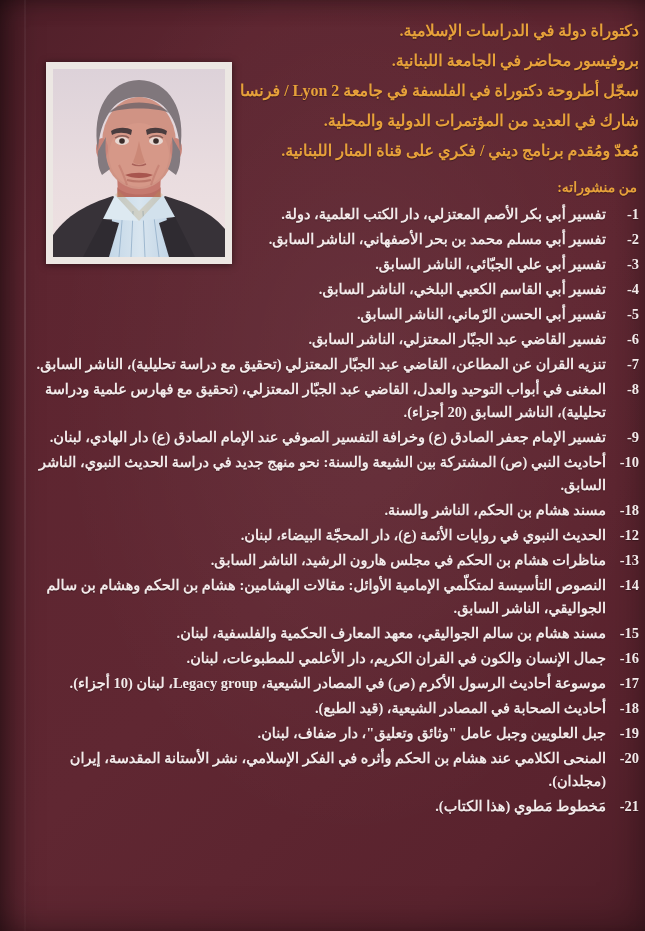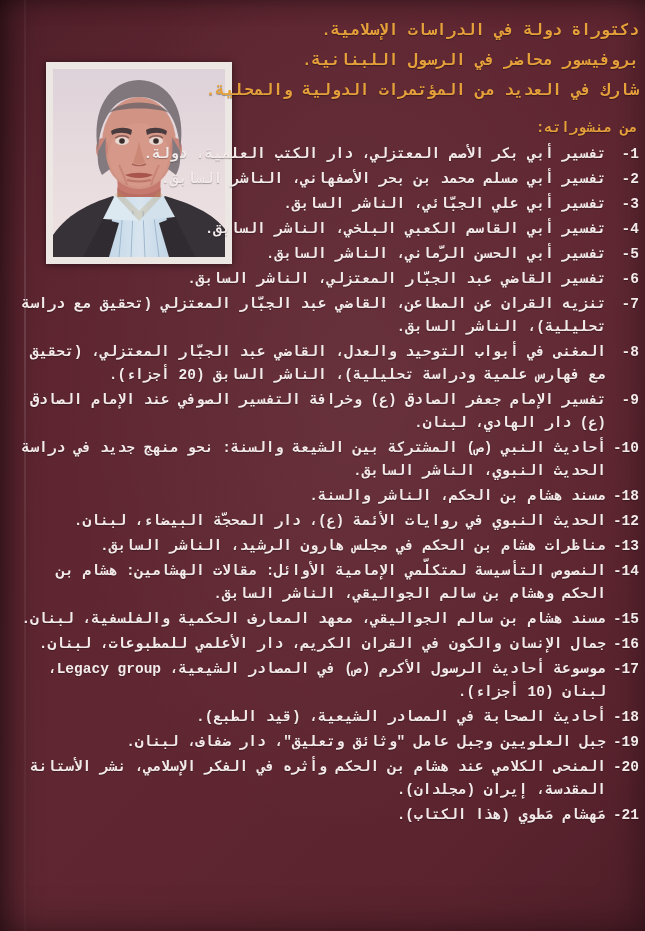--- a/index.html
+++ b/index.html
@@ -8,21 +8,21 @@
     width:645px;height:931px;
     margin:0 auto;
     overflow:hidden;
     background:
       radial-gradient(ellipse at 55% 40%, rgba(255,255,255,0.05), rgba(0,0,0,0) 60%),
       linear-gradient(135deg, #4f1f29 0%, #5d2530 18%, #602732 55%, #5a232e 85%, #4e1e28 100%);
     box-shadow:
       inset 26px 0 34px -20px rgba(0,0,0,0.55),
       inset -10px -10px 40px -10px rgba(0,0,0,0.35),
       inset 0 12px 30px -18px rgba(0,0,0,0.45);
-    font-family:Liberation Mono, monospace;
+    font-family:Liberation Serif, serif;
     font-weight:700;
     direction:rtl;
   }
   
   .fold-line{
     position:absolute;left:24px;top:0;width:2px;height:100%;
     background:linear-gradient(to bottom, rgba(255,255,255,0.04), rgba(255,255,255,0.12) 35%, rgba(255,255,255,0.05) 70%, rgba(255,255,255,0.02));
     pointer-events:none;
   }
   .photo-frame{
@@ -134,22 +134,24 @@
       <path d="M74 111 C82 113 90 113 98 111" stroke="#b06a5e" stroke-width="2" fill="none" opacity="0.7"></path>
 
       <path d="M66 96 C70 104 72 110 74 116" stroke="#bb7266" stroke-width="2" fill="none" opacity="0.5"></path>
       <path d="M106 96 C102 104 100 110 98 116" stroke="#bb7266" stroke-width="2" fill="none" opacity="0.5"></path>
     </svg>
   </figure>
 
   <div class="content">
     <div class="bio">
         <div class="bio-line">دكتوراة دولة في الدراسات الإسلامية.</div>
-        <div class="bio-line">بروفيسور محاضر في الرسول اللبنانية.</div>
+        <div class="bio-line">بروفيسور محاضر في الجامعة اللبنانية.</div>
+        <div class="bio-line">سجّل أطروحة دكتوراة في الفلسفة في جامعة Lyon 2 / فرنسا</div>
         <div class="bio-line">شارك في العديد من المؤتمرات الدولية والمحلية.</div>
+        <div class="bio-line">مُعدّ ومُقدم برنامج ديني / فكري على قناة المنار اللبنانية.</div>
       </div>
     <div class="pub-heading">من منشوراته:</div>
     <div class="pub-list">
         <div class="pub-item">
           <span class="pub-num">1-</span>
           <span class="pub-text">تفسير أبي بكر الأصم المعتزلي، دار الكتب العلمية، دولة.</span>
         </div>
         <div class="pub-item">
           <span class="pub-num">2-</span>
           <span class="pub-text">تفسير أبي مسلم محمد بن بحر الأصفهاني، الناشر السابق.</span>
@@ -221,17 +223,17 @@
         <div class="pub-item">
           <span class="pub-num">19-</span>
           <span class="pub-text">جبل العلويين وجبل عامل "وثائق وتعليق"، دار ضفاف، لبنان.</span>
         </div>
         <div class="pub-item">
           <span class="pub-num">20-</span>
           <span class="pub-text">المنحى الكلامي عند هشام بن الحكم وأثره في الفكر الإسلامي، نشر الأستانة المقدسة، إيران (مجلدان).</span>
         </div>
         <div class="pub-item">
           <span class="pub-num">21-</span>
-          <span class="pub-text">مَهشام مَطوي (هذا الكتاب).</span>
+          <span class="pub-text">مَخطوط مَطوي (هذا الكتاب).</span>
         </div>
       </div>
   </div>
 </div>
 
 </body></html>

